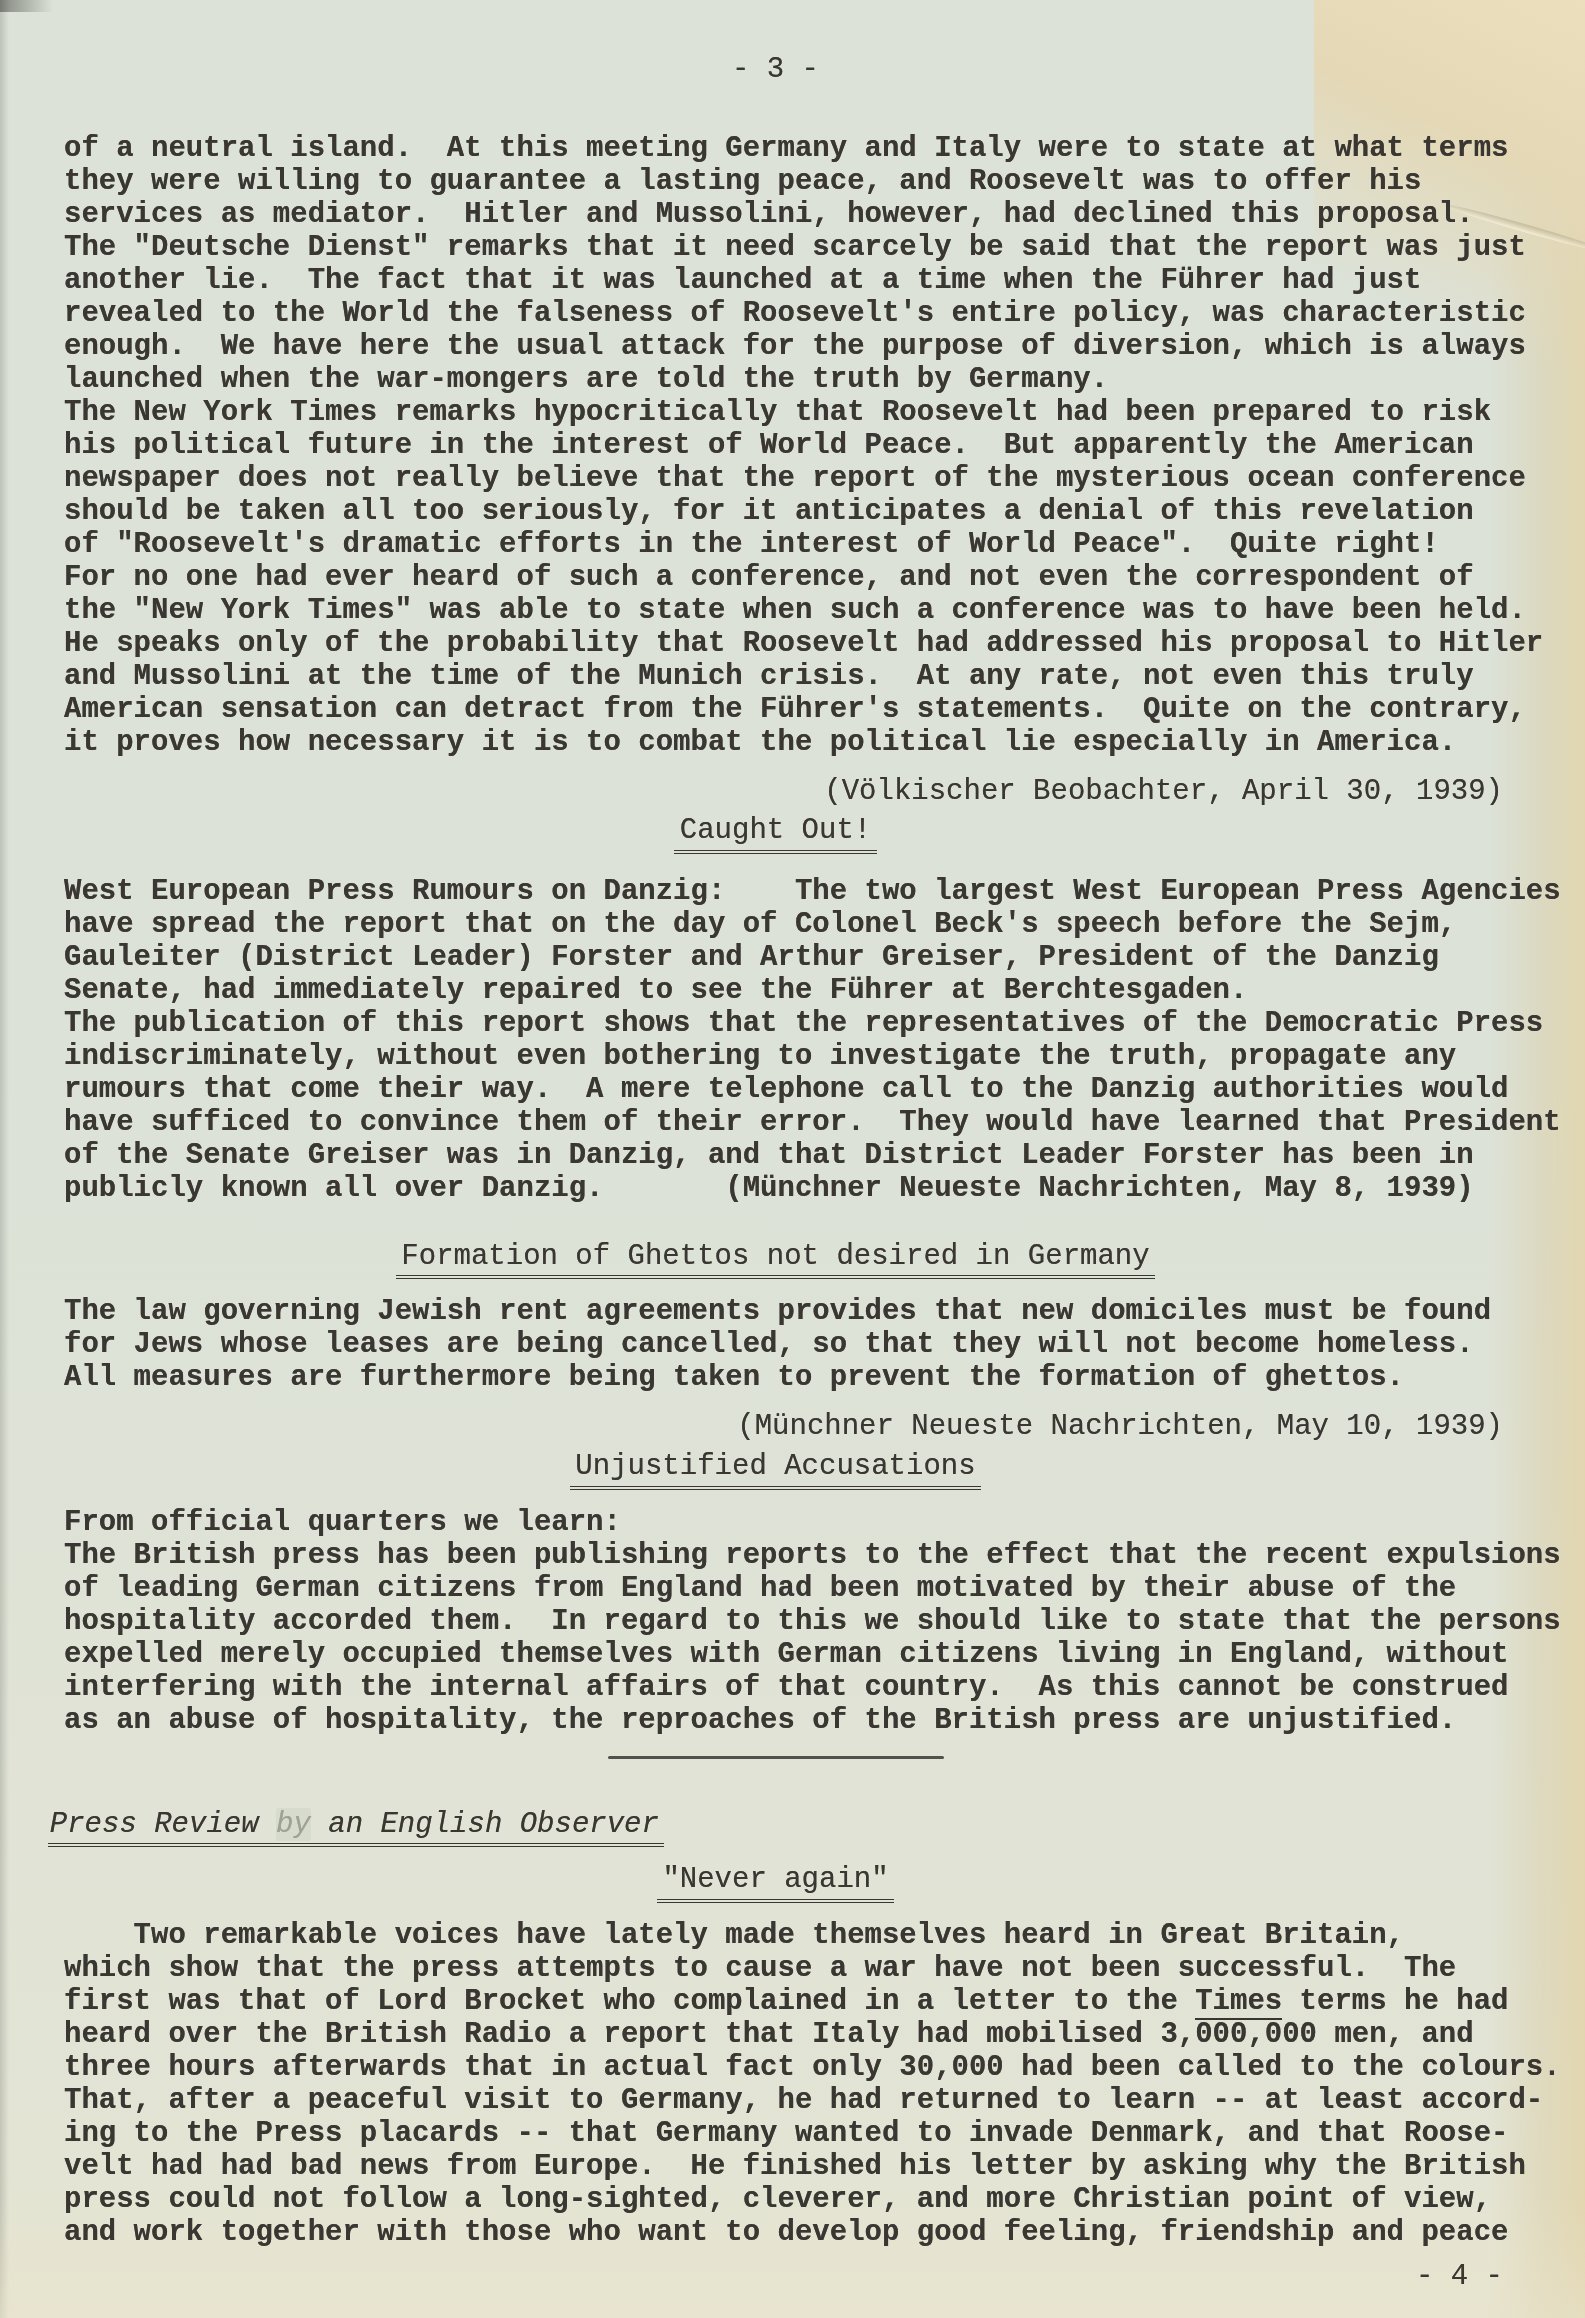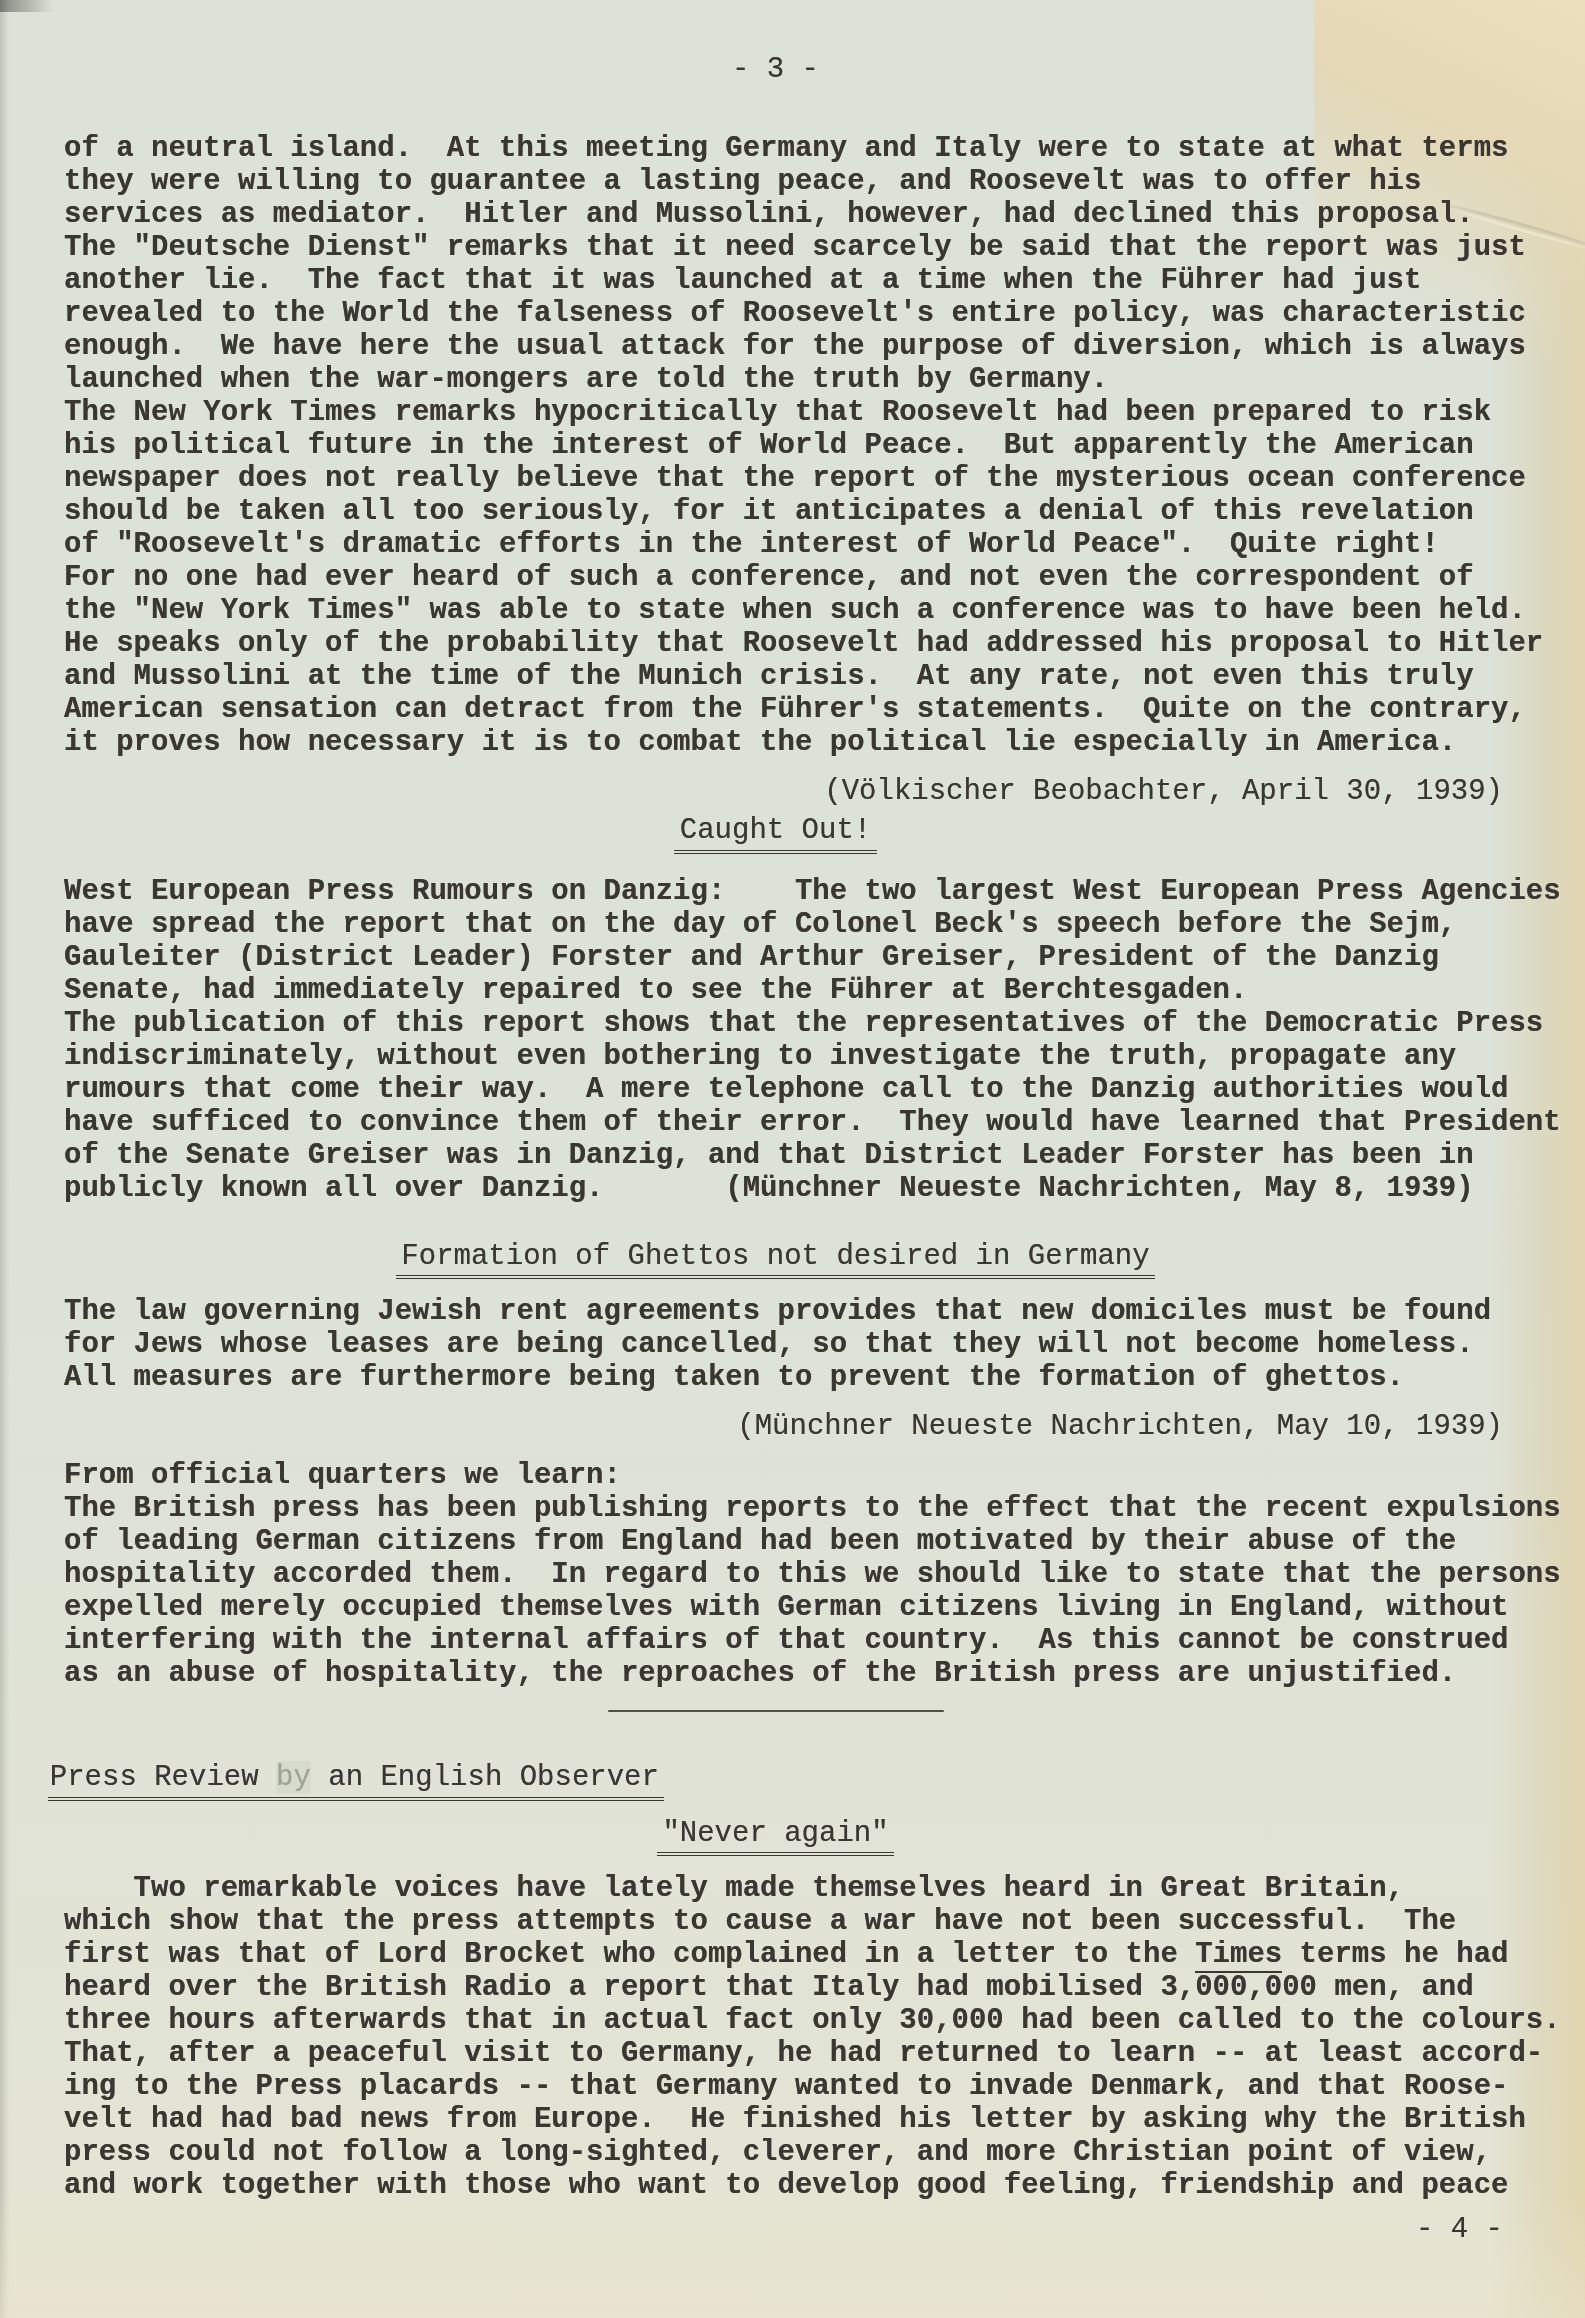--- a/index.html
+++ b/index.html
@@ -63,21 +63,21 @@
   .para { margin: 16px; font-weight: bold; }
   .line { white-space: pre; }
   .citation { text-align: right; white-space: pre; }
   .heading { text-align: center; }
   .heading-left { text-align: left; }
   .ht {
     display: inline-block;
     border-bottom: 4.4px double currentColor;
     padding: 0 5.3px 2.6px 5.3px;
   }
-  .heading-left .ht { padding-left: 1.8px; }
+  .heading-left .ht { padding-left: 1.8px; font-style: italic; }
   .uline { border-bottom: 2.6px solid currentColor; }
   .faded { opacity: .38; background: rgba(120,130,122,.22); border-radius: 2.6px; }
 
   .divider {
     width: 336px; height: 2.6px;
     background: currentColor; opacity: .85;
     margin: 19.3px auto 0 auto; border-radius: 1.8px;
   }
 
   
@@ -138,20 +138,21 @@
           <div class="line">of the Senate Greiser was in Danzig, and that District Leader Forster has been in</div>
           <div class="line">publicly known all over Danzig.       (Münchner Neueste Nachrichten, May 8, 1939)</div>
         </div>
         <div class="block b-heading-formation-of-ghettos heading"><span class="ht">Formation of Ghettos not desired in Germany</span></div>
         <div class="block b-paragraph-jewish-rent para">
           <div class="line">The law governing Jewish rent agreements provides that new domiciles must be found</div>
           <div class="line">for Jews whose leases are being cancelled, so that they will not become homeless.</div>
           <div class="line">All measures are furthermore being taken to prevent the formation of ghettos.</div>
         </div>
         <div class="block b-citation-muenchner-may-10 citation"><span>(Münchner Neueste Nachrichten, May 10, 1939)</span></div>
+        <div class="block b-heading-unjustified-accusations heading"><span class="ht">Unjustified Accusations</span></div>
         <div class="block b-paragraph-british-press para">
           <div class="line">From official quarters we learn:</div>
           <div class="line">The British press has been publishing reports to the effect that the recent expulsions</div>
           <div class="line">of leading German citizens from England had been motivated by their abuse of the</div>
           <div class="line">hospitality accorded them.  In regard to this we should like to state that the persons</div>
           <div class="line">expelled merely occupied themselves with German citizens living in England, without</div>
           <div class="line">interfering with the internal affairs of that country.  As this cannot be construed</div>
           <div class="line">as an abuse of hospitality, the reproaches of the British press are unjustified.</div>
         </div>
         <div class="block b-divider divider"></div>

